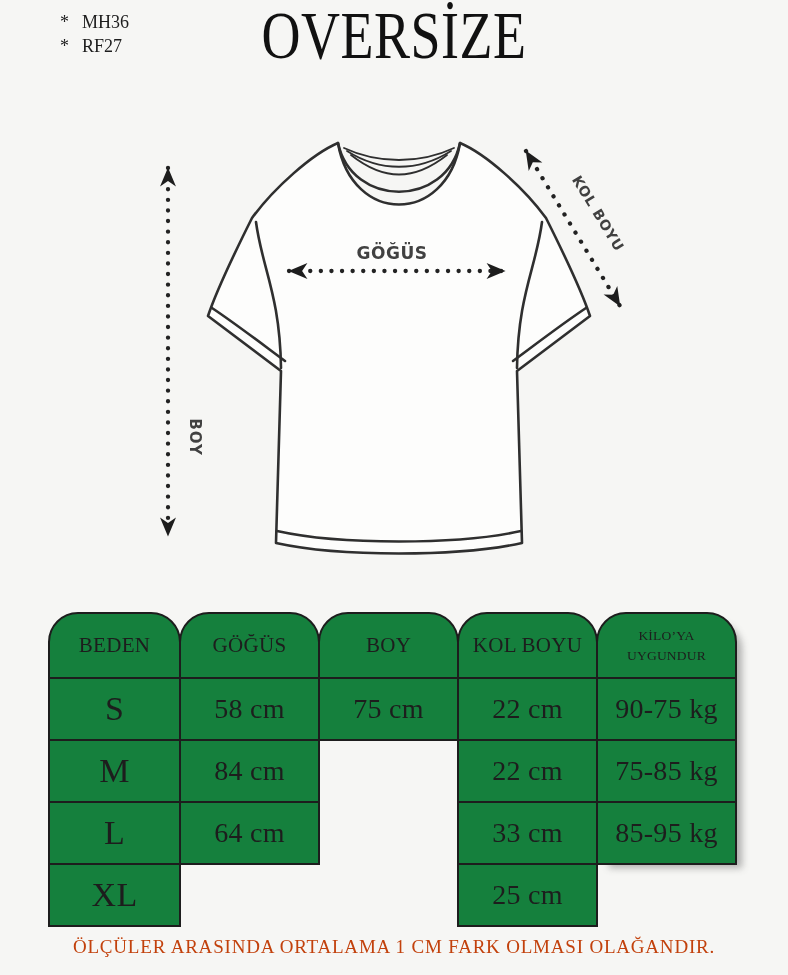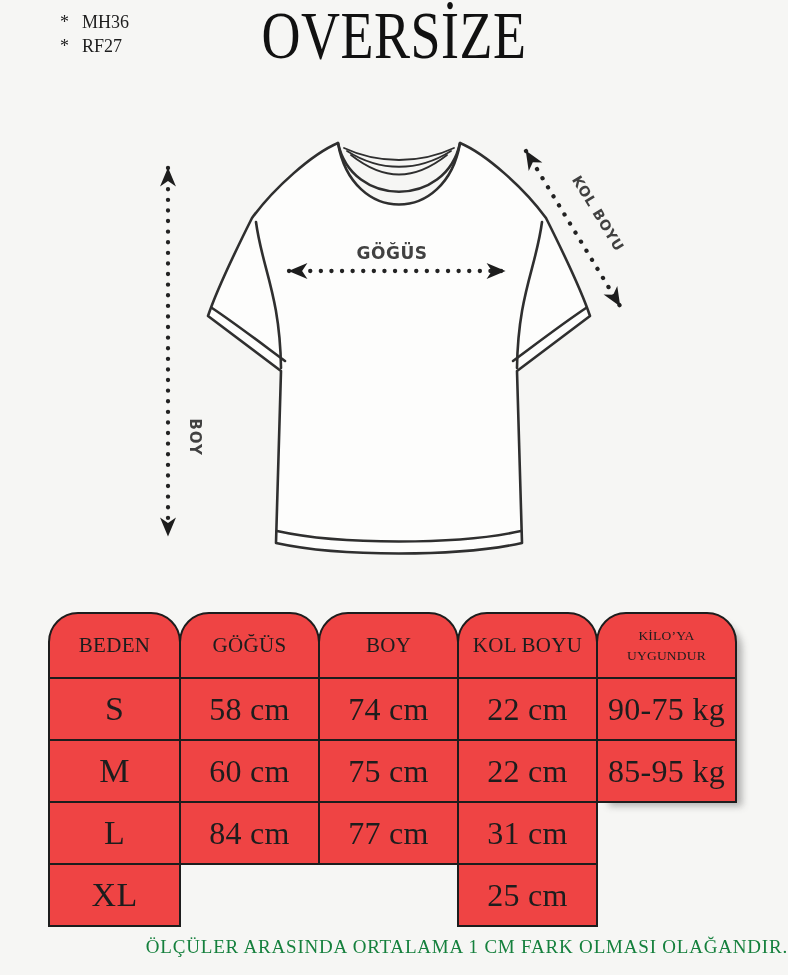--- a/index.html
+++ b/index.html
@@ -61,21 +61,21 @@
   .size-table {
     position: absolute;
     top: 612px;
     left: 48px;
     display: flex;
     align-items: flex-start;
   }
   .col {
     box-sizing: border-box;
     width: 141px;
-    background: #ef4444;
+    background: #15803d;
     border: 2px solid #1d1d1d;
     border-radius: 30px 30px 0 0;
   }
   .col + .col { margin-left: -2px; }
   .col-beden { width: 133px; }
   .col-kilo { box-shadow: 9px 7px 7px -4px rgba(90,90,90,0.45); }
   .hdr {
     box-sizing: border-box;
     height: 63px;
     display: flex;
@@ -91,35 +91,35 @@
     padding: 8px 24px;
     letter-spacing: 0.2px;
   }
   .cell {
     box-sizing: border-box;
     height: 62px;
     border-top: 2px solid #1d1d1d;
     display: flex;
     align-items: center;
     justify-content: center;
-    font-size: 32px;
+    font-size: 28px;
     letter-spacing: 0.3px;
   }
   .col-beden .cell { font-size: 34px; }
 
   
   .footnote {
     position: absolute;
     top: 936px;
     left: 0;
     width: 100%;
-    text-align: right;
+    text-align: center;
     font-size: 19px;
     letter-spacing: 0.8px;
-    color: #15803d;
+    color: #c2410c;
   }
 </style>
 </head>
 <body>
 
 <div class="page">
 
   <div class="codes">
     <div class="code-line">
       <span class="code-star">*</span>
@@ -183,42 +183,41 @@
       <div class="hdr">BEDEN</div>
       <div class="cell">S</div>
       <div class="cell">M</div>
       <div class="cell">L</div>
       <div class="cell">XL</div>
     </div>
 
     <div class="col">
       <div class="hdr">GÖĞÜS</div>
       <div class="cell">58 cm</div>
-      <div class="cell">60 cm</div>
       <div class="cell">84 cm</div>
+      <div class="cell">64 cm</div>
     </div>
 
     <div class="col">
       <div class="hdr">BOY</div>
-      <div class="cell">74 cm</div>
       <div class="cell">75 cm</div>
-      <div class="cell">77 cm</div>
     </div>
 
     <div class="col">
       <div class="hdr">KOL BOYU</div>
       <div class="cell">22 cm</div>
       <div class="cell">22 cm</div>
-      <div class="cell">31 cm</div>
+      <div class="cell">33 cm</div>
       <div class="cell">25 cm</div>
     </div>
 
     <div class="col col-kilo">
       <div class="hdr">KİLO’YA UYGUNDUR</div>
       <div class="cell">90-75 kg</div>
+      <div class="cell">75-85 kg</div>
       <div class="cell">85-95 kg</div>
     </div>
 
   </div>
 
   <div class="footnote">ÖLÇÜLER ARASINDA ORTALAMA 1 CM FARK OLMASI OLAĞANDIR.</div>
 
 </div>
 
 </body></html>

